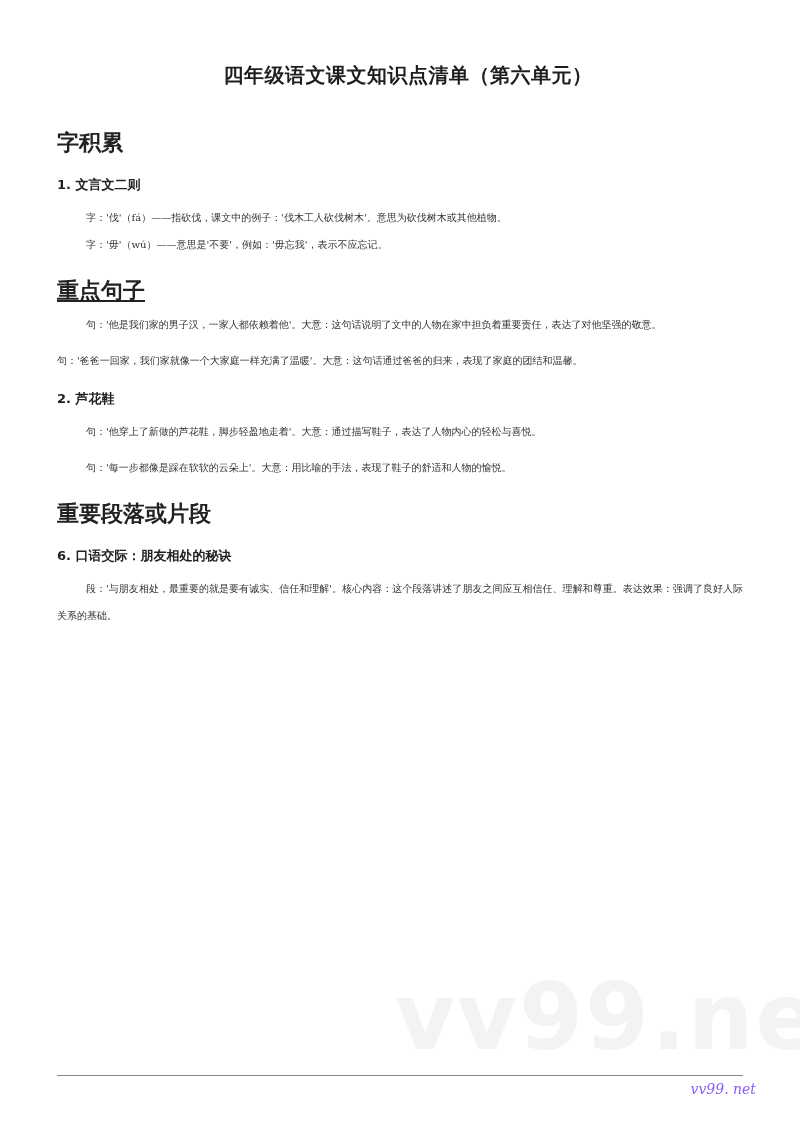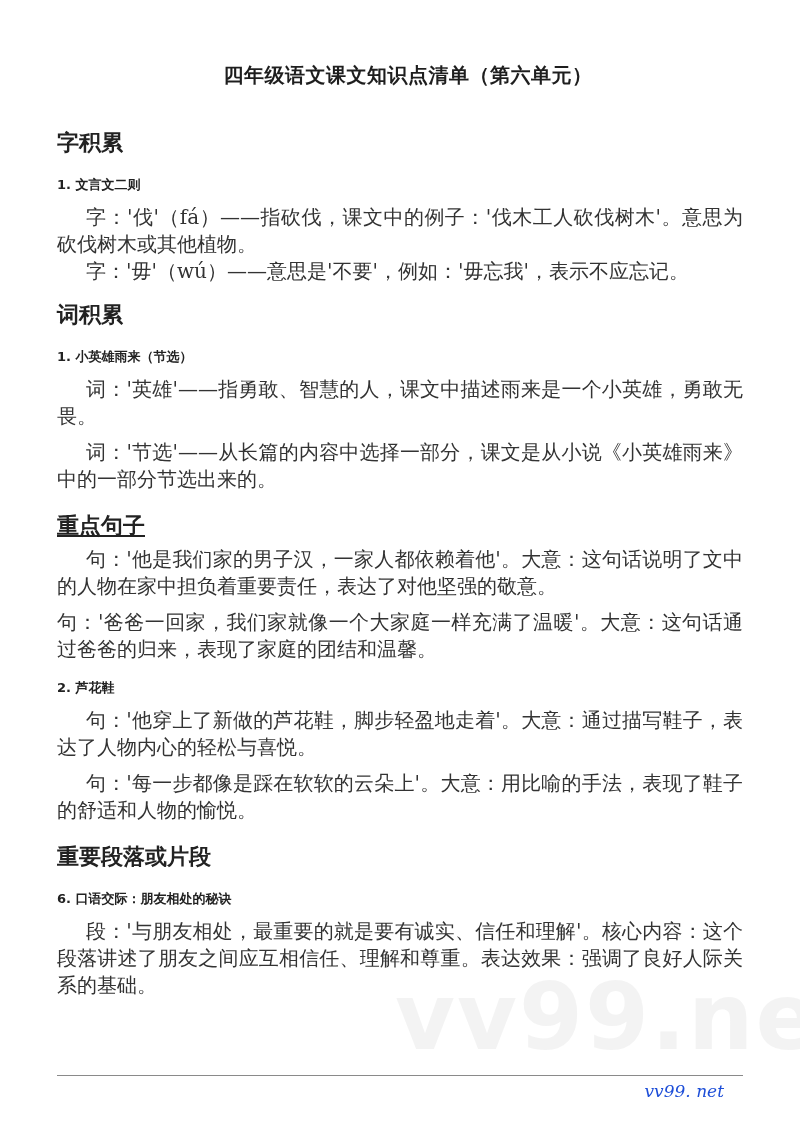--- a/index.html
+++ b/index.html
@@ -47,43 +47,43 @@
     }
     .item-heading {
       font-family: "DejaVu Sans", "Liberation Sans", sans-serif;
       font-weight: bold;
       font-size: 13px;
       color: #222;
       margin: 0;
       line-height: 22px;
     }
     .para {
-      font-size: 20px;
+      font-size: 10px;
       line-height: 27px;
       color: #333;
       margin: 0;
       text-align: justify;
     }
     .para.indent { text-indent: 29px; }
     .footer-rule {
       position: absolute;
       left: 57px;
       width: 686px;
       top: 1075px;
       height: 0;
       border-top: 1.5px solid #8a8a8a;
     }
     .footer-text {
       position: absolute;
-      right: 76px;
+      right: 44px;
       top: 1081px;
       font-family: "DejaVu Serif", "Liberation Serif", serif;
       font-style: italic;
-      font-size: 17px;
-      color: #1d4ed8;
+      font-size: 14px;
+      color: #8b5cf6;
     }
     .watermark {
       position: absolute;
       left: 395px;
       top: 972px;
       font-family: "DejaVu Sans", "Liberation Sans", sans-serif;
       font-weight: bold;
       font-size: 92px;
       color: rgba(200,200,200,0.22);
       letter-spacing: 2px;
@@ -100,26 +100,20 @@
 
   <div class="content">
 
     <div>
       <h2 class="section-heading" style="margin-top:6px;">字积累</h2>
       <h3 class="item-heading" style="margin-top:19px;">1. 文言文二则</h3>
       <p class="para indent" style="margin-top:8px;">字：'伐'（fá）——指砍伐，课文中的例子：'伐木工人砍伐树木'。意思为砍伐树木或其他植物。</p>
       <p class="para indent" style="">字：'毋'（wú）——意思是'不要'，例如：'毋忘我'，表示不应忘记。</p>
     </div>
 
-    <div>
-      <h2 class="section-heading" style="margin-top:18px;">词积累</h2>
-      <h3 class="item-heading" style="margin-top:19px;">1. 小英雄雨来（节选）</h3>
-      <p class="para indent" style="margin-top:8px;">词：'英雄'——指勇敢、智慧的人，课文中描述雨来是一个小英雄，勇敢无畏。</p>
-      <p class="para indent" style="margin-top:9px;">词：'节选'——从长篇的内容中选择一部分，课文是从小说《小英雄雨来》中的一部分节选出来的。</p>
-    </div>
 
     <div>
       <h2 class="section-heading" style="margin-top:21px;text-decoration:underline;">重点句子</h2>
       <p class="para indent" style="margin-top:8px;">句：'他是我们家的男子汉，一家人都依赖着他'。大意：这句话说明了文中的人物在家中担负着重要责任，表达了对他坚强的敬意。</p>
       <p class="para" style="margin-top:9px;">句：'爸爸一回家，我们家就像一个大家庭一样充满了温暖'。大意：这句话通过爸爸的归来，表现了家庭的团结和温馨。</p>
 
       <h3 class="item-heading" style="margin-top:14px;">2. 芦花鞋</h3>
       <p class="para indent" style="margin-top:8px;">句：'他穿上了新做的芦花鞋，脚步轻盈地走着'。大意：通过描写鞋子，表达了人物内心的轻松与喜悦。</p>
       <p class="para indent" style="margin-top:9px;">句：'每一步都像是踩在软软的云朵上'。大意：用比喻的手法，表现了鞋子的舒适和人物的愉悦。</p>
     </div>

